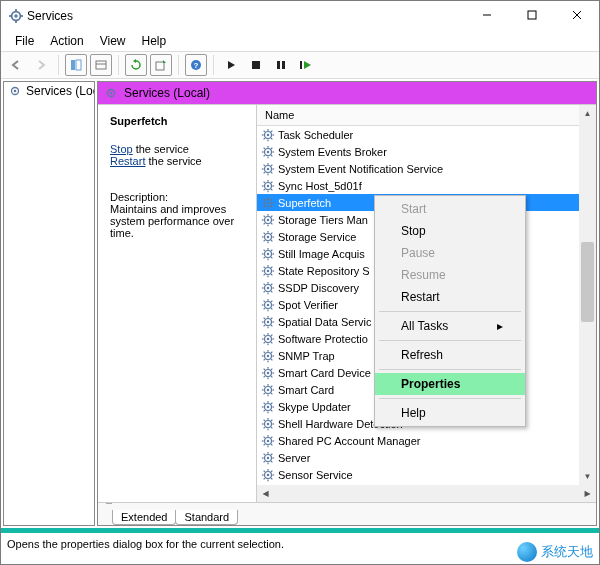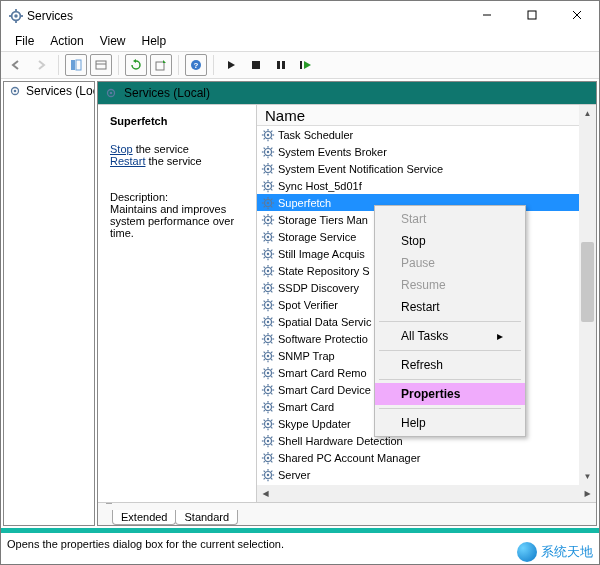--- a/index.html
+++ b/index.html
@@ -10,47 +10,47 @@
   .winbtn{width:45px;height:28px;display:flex;align-items:center;justify-content:center;font-size:11px;}
   .menubar{height:20px;display:flex;align-items:center;gap:16px;padding-left:14px;}
   .toolbar{height:26px;border-top:1px solid #dcdcdc;border-bottom:1px solid #dcdcdc;display:flex;align-items:center;padding:0 4px;gap:3px;background:#fbfbfb;}
   .tbtn{width:22px;height:22px;display:flex;align-items:center;justify-content:center;border:1px solid transparent;border-radius:2px;box-sizing:border-box;font-size:10px;}
   .tbtn.box{border:1px solid #9a9a9a;}
   .tsep{width:1px;height:20px;background:#dcdcdc;margin:0 3px;}
   .client{display:flex;height:449px;}
   .navpane{width:92px;border:1px solid #888;margin:2px 1px 2px 2px;box-sizing:border-box;background:#fff;overflow:hidden;}
   .navitem{display:flex;align-items:center;gap:4px;padding:2px 4px;white-space:nowrap;}
   .rightpane{flex:1;border:1px solid #888;margin:2px 2px 2px 1px;box-sizing:border-box;display:flex;flex-direction:column;}
-  .rtitle{background:#0f766e;height:22px;display:flex;align-items:center;padding-left:6px;gap:6px;border-bottom:1px solid #ccc;}
+  .rtitle{background:#d946ef;height:22px;display:flex;align-items:center;padding-left:6px;gap:6px;border-bottom:1px solid #ccc;}
   .rcontent{flex:1;display:flex;position:relative;min-height:0;}
   .detailpane{width:140px;padding:10px 6px 6px 12px;font-size:11px;}
   .detailpane .svcname{font-weight:bold;margin-bottom:16px;}
   .actionlink{color:#0a3e8a;text-decoration:underline;cursor:pointer;}
   .listpane{flex:1;border-left:1px solid #ccc;display:flex;flex-direction:column;min-height:0;position:relative;}
-  .listhdr{height:20px;display:flex;align-items:center;padding-left:8px;border-bottom:1px solid #dcdcdc;background:#fafafa;font-size:15px;}
+  .listhdr{height:20px;display:flex;align-items:center;padding-left:8px;border-bottom:1px solid #dcdcdc;background:#fafafa;font-size:11px;}
   .listbody{flex:1;overflow:hidden;position:relative;font-size:11px;}
   .row{display:flex;align-items:center;height:17px;padding-left:4px;gap:3px;white-space:nowrap;overflow:hidden;}
   .row.selected{background:#1e90ff;color:#fff;}
   .vscroll{position:absolute;right:0;top:0;width:17px;bottom:17px;background:#f0f0f0;display:flex;flex-direction:column;align-items:center;}
   .vscroll .arrow{width:17px;height:17px;display:flex;align-items:center;justify-content:center;color:#555;font-size:8px;}
   .vscroll .track{flex:1;width:17px;background:#f0f0f0;position:relative;}
   .vscroll .thumb{position:absolute;left:2px;right:2px;top:120px;height:80px;background:#c7c7c7;border-radius:2px;}
   .hscroll{position:absolute;left:0;right:0;bottom:0;height:17px;background:#f0f0f0;display:flex;align-items:center;}
   .hscroll .harrow{width:17px;height:17px;display:flex;align-items:center;justify-content:center;color:#555;font-size:8px;}
   .hscroll .htrack{flex:1;height:17px;}
   .tabbar{height:22px;display:flex;align-items:flex-end;padding-left:8px;border-top:1px solid #ccc;background:#f8f8f8;font-size:11px;}
   .tab{padding:1px 8px;border:1px solid #a8a8a8;border-top:none;margin-right:-1px;background:#fff;position:relative;border-radius:0 0 4px 4px;margin-top:39px;}
   .tab.active{background:#fff;font-weight:normal;}
   .tab:before,.tab:after{content:"";position:absolute;width:4px;height:4px;background:transparent;}
   .statusbar{height:18px;padding:2px 6px;font-size:11px;border-top:5px solid #14b8a6;display:flex;align-items:center;}
 
   .ctxmenu{position:absolute;background:#f2f2f2;border:1px solid #bcbcbc;box-shadow:2px 2px 4px rgba(0,0,0,0.25);font-size:12px;padding:2px 0;width:150px;}
   .ctxitem{height:22px;padding:0 22px 0 26px;display:flex;align-items:center;justify-content:space-between;}
   .ctxitem.disabled{color:#9a9a9a;}
-  .ctxitem.highlight{background:#f0abfc;}
+  .ctxitem.highlight{background:#86efac;}
   .ctxitem.bold{font-weight:bold;}
   .ctxsep{height:1px;background:#d0d0d0;margin:3px 4px;}
   .gearicon{display:inline-block;width:14px;height:14px;}
   .gearicon svg{width:14px;height:14px;}
 
   .watermark{position:absolute;right:6px;bottom:2px;font-size:13px;color:#1a8edb;display:flex;align-items:center;gap:4px;pointer-events:none;}
   .watermark .ball{width:20px;height:20px;border-radius:50%;background:radial-gradient(circle at 30% 30%,#6ad1ff,#0a77c7);}
 </style>
 </head>
 <body>
@@ -454,37 +454,20 @@
                       <line x1="8" y1="1" x2="8" y2="3"></line>
                       <line x1="8" y1="13" x2="8" y2="15"></line>
                       <line x1="1" y1="8" x2="3" y2="8"></line>
                       <line x1="13" y1="8" x2="15" y2="8"></line>
                       <line x1="3" y1="3" x2="4.5" y2="4.5"></line>
                       <line x1="11.5" y1="11.5" x2="13" y2="13"></line>
                       <line x1="3" y1="13" x2="4.5" y2="11.5"></line>
                       <line x1="11.5" y1="4.5" x2="13" y2="3"></line>
                     </g>
                   </svg></span>
-                <span>Smart Card Remo</span>
-              </div>
-              <div class="row">
-                <span class="gearicon"><svg viewBox="0 0 16 16" width="14" height="14">
-                    <circle cx="8" cy="8" r="4" fill="none" stroke="#5a7aa0" stroke-width="1.4"></circle>
-                    <circle cx="8" cy="8" r="1.4" fill="#5a7aa0"></circle>
-                    <g stroke="#5a7aa0" stroke-width="1.4">
-                      <line x1="8" y1="1" x2="8" y2="3"></line>
-                      <line x1="8" y1="13" x2="8" y2="15"></line>
-                      <line x1="1" y1="8" x2="3" y2="8"></line>
-                      <line x1="13" y1="8" x2="15" y2="8"></line>
-                      <line x1="3" y1="3" x2="4.5" y2="4.5"></line>
-                      <line x1="11.5" y1="11.5" x2="13" y2="13"></line>
-                      <line x1="3" y1="13" x2="4.5" y2="11.5"></line>
-                      <line x1="11.5" y1="4.5" x2="13" y2="3"></line>
-                    </g>
-                  </svg></span>
                 <span>Smart Card Device</span>
               </div>
               <div class="row">
                 <span class="gearicon"><svg viewBox="0 0 16 16" width="14" height="14">
                     <circle cx="8" cy="8" r="4" fill="none" stroke="#5a7aa0" stroke-width="1.4"></circle>
                     <circle cx="8" cy="8" r="1.4" fill="#5a7aa0"></circle>
                     <g stroke="#5a7aa0" stroke-width="1.4">
                       <line x1="8" y1="1" x2="8" y2="3"></line>
                       <line x1="8" y1="13" x2="8" y2="15"></line>
                       <line x1="1" y1="8" x2="3" y2="8"></line>
@@ -607,21 +590,21 @@
               </div>
             <div class="arrow">▼</div>
           </div>
           <div class="hscroll">
             <div class="harrow">◀</div>
             <div class="htrack"></div>
             <div class="harrow">▶</div>
           </div>
         </div>
 
-        <div class="ctxmenu" style="left:276px;top:100px">
+        <div class="ctxmenu" style="left:276px;top:90px">
           <div class="ctxitem disabled">
               <span>Start</span>
             </div>
           <div class="ctxitem">
               <span>Stop</span>
             </div>
           <div class="ctxitem disabled">
               <span>Pause</span>
             </div>
           <div class="ctxitem disabled">

